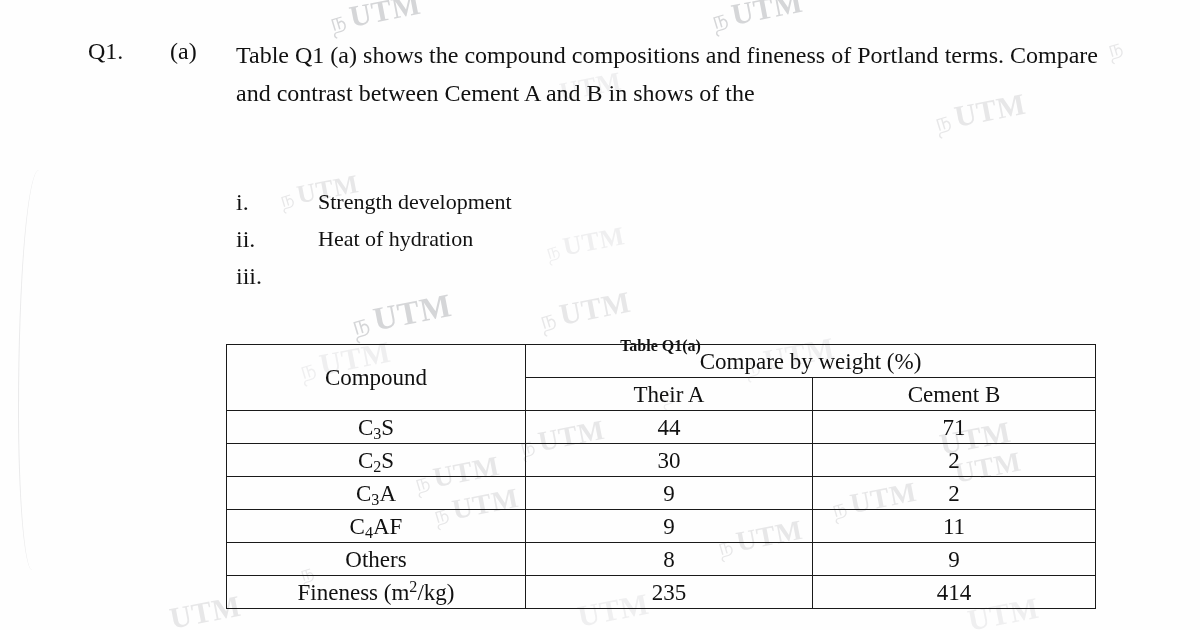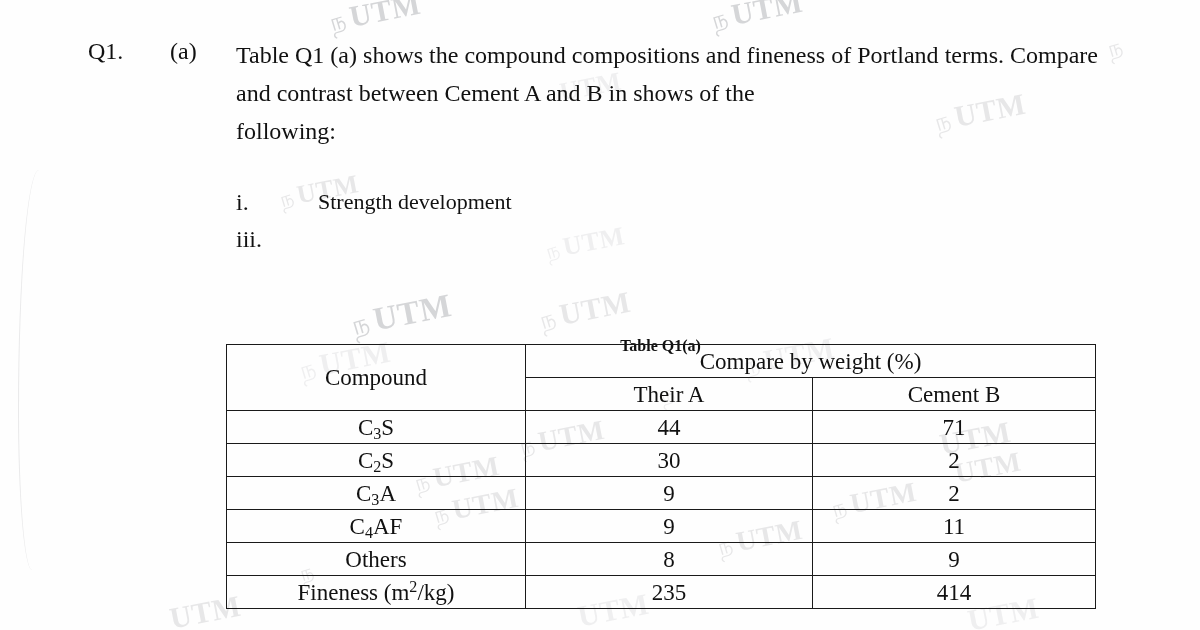--- a/index.html
+++ b/index.html
@@ -260,28 +260,31 @@
   </div>
 
   <div id="content">
 
     <div class="qrow">
       <span class="q-num">Q1.</span>
       <span class="q-part">(a)</span>
       <div class="q-body">
         <span>Table Q1 (a) shows the compound compositions and fineness of Portland</span>
         <span>terms. </span><b>Compare and contrast</b><span> between Cement A and B in shows of the</span>
-        <span class="lastline">following:</span>
       </div>
     </div>
 
     <div id="romanlist">
       <div class="li-row">
         <span class="li-marker">i.</span>
         <span class="li-text">Strength development</span>
+      </div>
+      <div class="li-row">
+        <span class="li-marker">ii.</span>
+        <span class="li-text">Heat of hydration</span>
       </div>
       <div class="li-row">
         <span class="li-marker">iii.</span>
       </div>
     </div>
 
     <div id="table-caption">Table Q1(a)</div>
 
     <table id="data-table">
       <colgroup>

